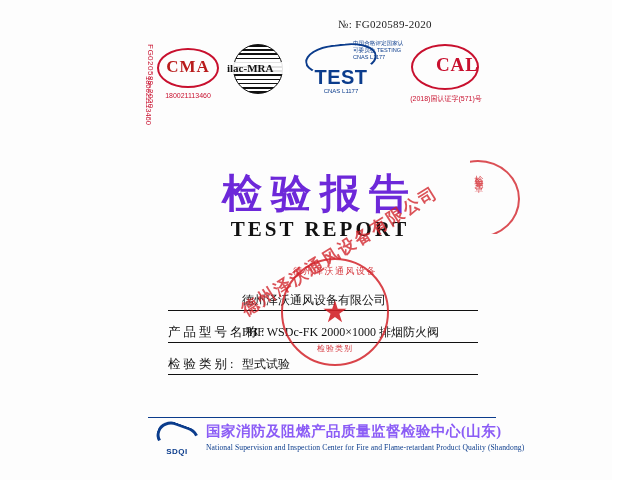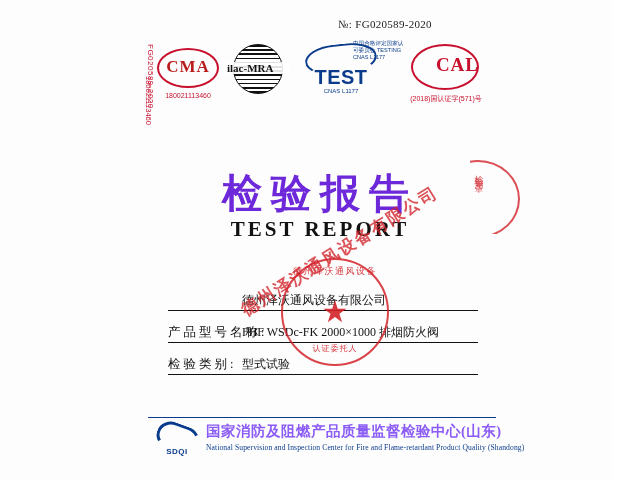--- a/index.html
+++ b/index.html
@@ -480,21 +480,21 @@
       <span class="field-value">型式试验</span>
       <span class="field-line"></span>
     </div>
 
   </div>
 
   <div class="seal">
     <div class="seal-outer"></div>
     <div class="seal-top-text">德州泽沃通风设备</div>
     <div class="seal-star">★</div>
-    <div class="seal-bottom">认证委托人</div>
+    <div class="seal-bottom">检验类别</div>
   </div>
 
   <div class="diagonal-stamp">德州泽沃通风设备有限公司</div>
 
   <div class="edge-seal">
     <div class="edge-seal-arc"></div>
     <div class="edge-seal-text">检验专用章</div>
   </div>
 
   <div class="footer-rule"></div>

